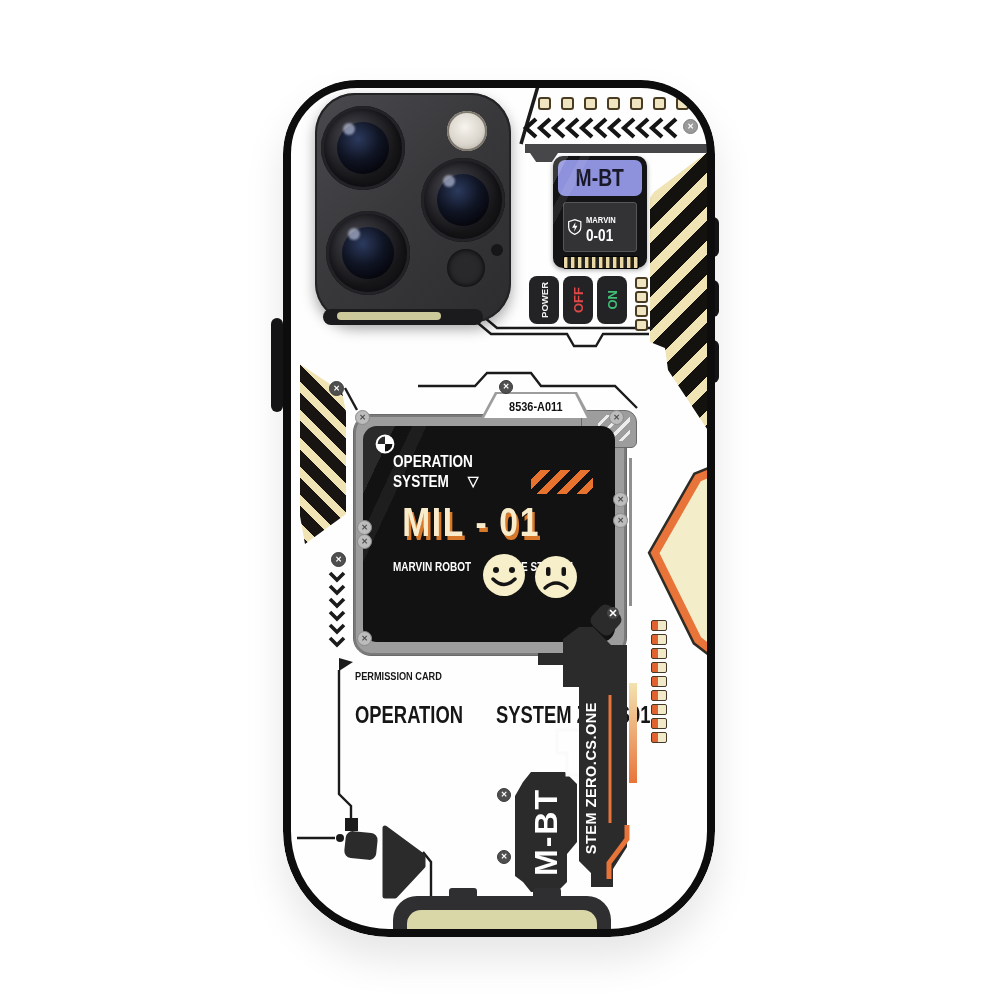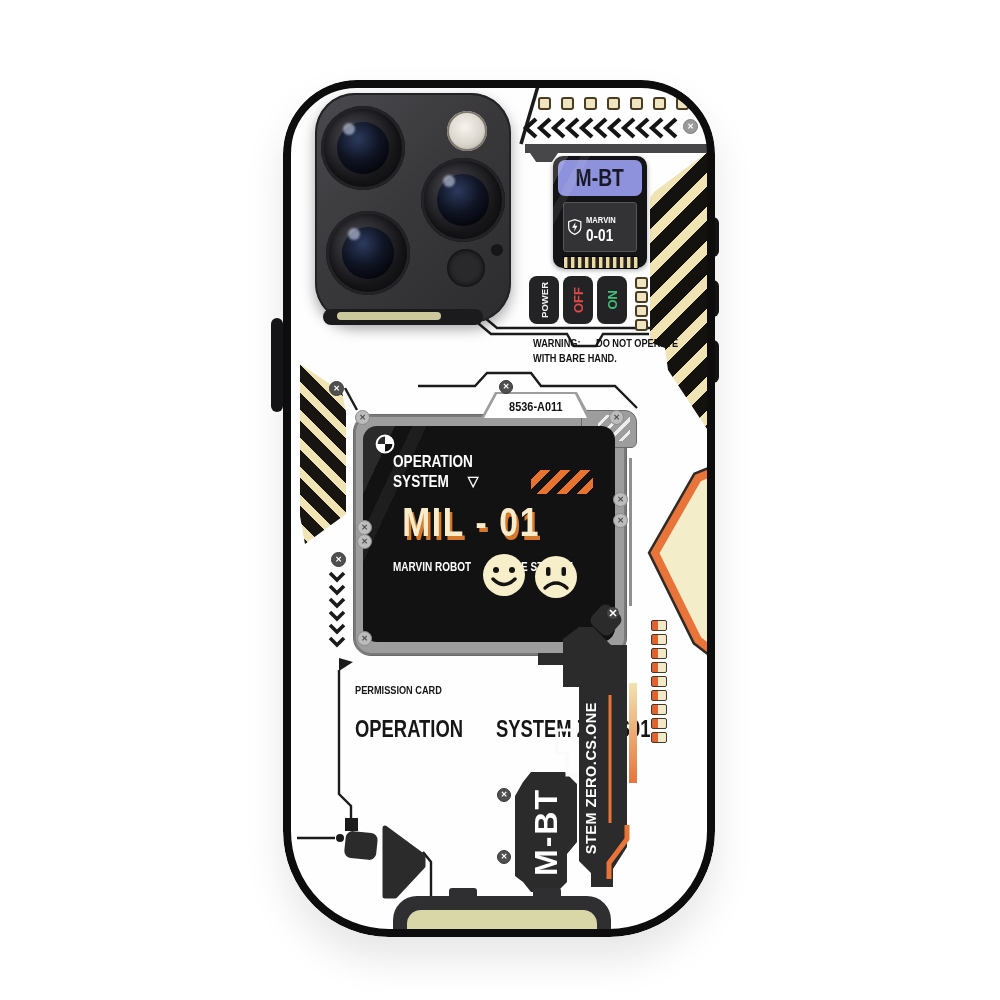--- a/index.html
+++ b/index.html
@@ -202,25 +202,20 @@
     <div class="ab" style="left:352px;top:197px;display:flex;flex-direction:column;gap:2px;z-index:6;">
       <div class="sq" style="height:12px;"></div>
       <div class="sq" style="height:12px;"></div>
       <div class="sq" style="height:12px;"></div>
       <div class="sq" style="height:12px;"></div>
     </div>
 
     <div class="ab band-r"></div>
     <div class="ab band-l"></div>
 
-    <div class="ab wtxt" style="left:250px;top:256px;z-index:6;">
-      <div class="cnd">WARNING:</div>
-      <div class="cnd">DO NOT OPERATE</div>
-      <div class="cnd">WITH BARE HAND.</div>
-    </div>
 
     <div class="ab screw dark" style="left:46px;top:301px;"></div>
     <div class="ab screw dark" style="left:48px;top:472px;"></div>
     <svg class="ab" style="left:44px;top:490px;z-index:6;" width="20" height="78" viewBox="0 0 20 78">
       <g stroke="#1b1b1b" stroke-width="3.6" fill="none">
         <path d="M3,3 L10,10 L17,3"></path>
           <path d="M3,16 L10,23 L17,16"></path>
           <path d="M3,29 L10,36 L17,29"></path>
         <path d="M3,42 L10,49 L17,42"></path>
           <path d="M3,55 L10,62 L17,55"></path>
@@ -292,21 +287,21 @@
         <div class="smd"></div>
       <div class="smd"></div>
         <div class="smd"></div>
       <div class="smd"></div>
         <div class="smd"></div>
       <div class="smd"></div>
         <div class="smd"></div>
       <div class="smd"></div>
     </div>
 
-    <div class="ab" style="left:72px;top:600px;z-index:6;color:#161616;">
+    <div class="ab" style="left:72px;top:586px;z-index:6;color:#161616;">
       <div class="cnd" style="font-size:11.5px;font-weight:bold;">PERMISSION CARD</div>
       <div style="margin-top:16px;font-size:23px;font-weight:800;line-height:1.35;">
         <div class="cnd">OPERATION</div>
         <div class="cnd">SYSTEM Z1-CS01</div>
       </div>
     </div>
 
     <div class="ab mbt2">
       <span class="vlab mbt2-label">M-BT</span>
     </div>

